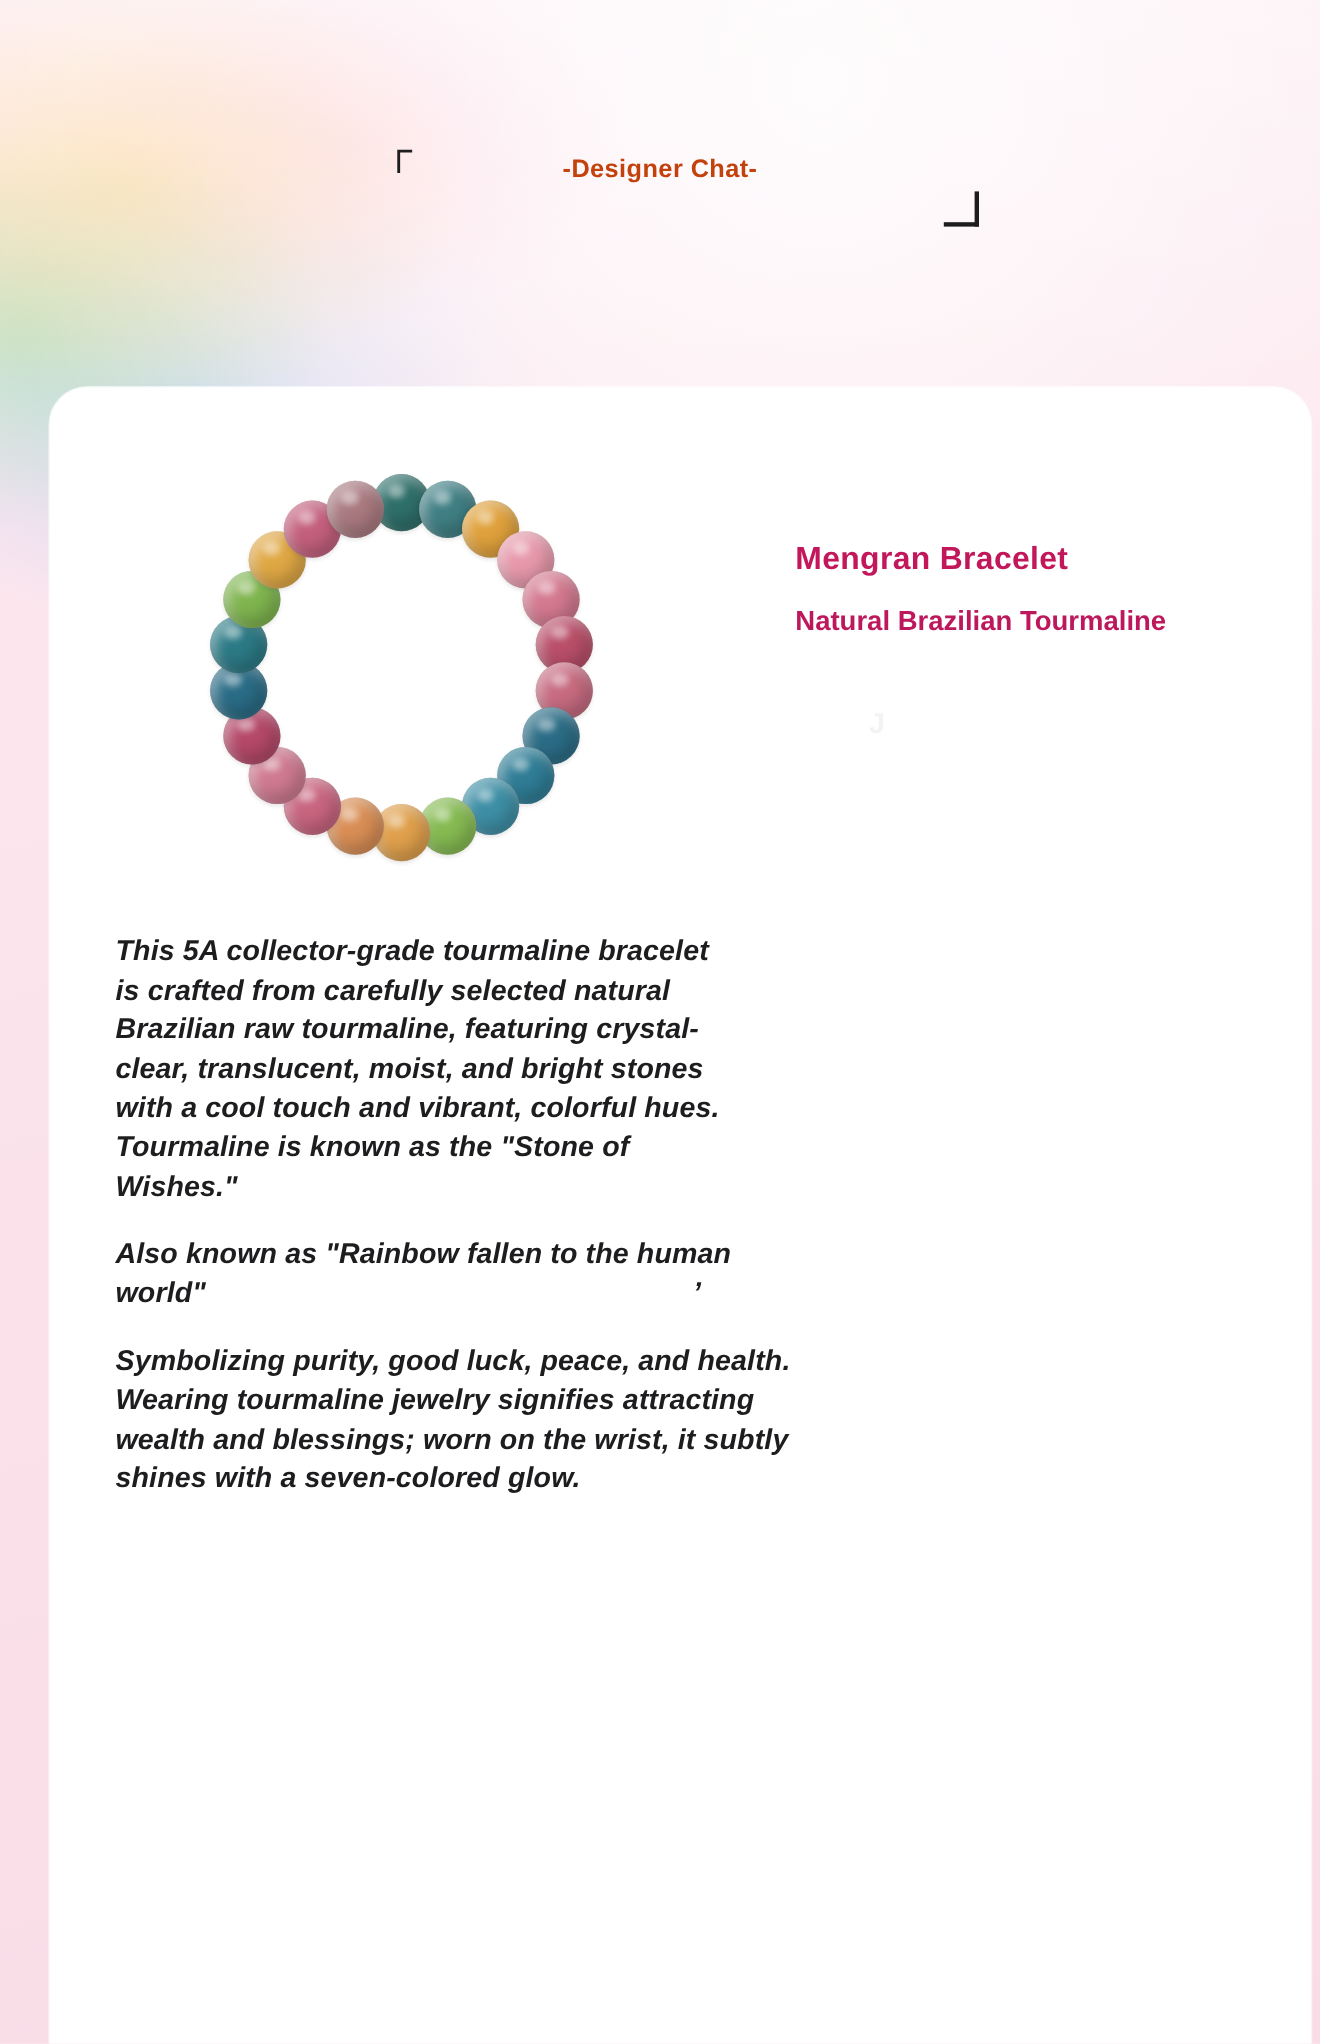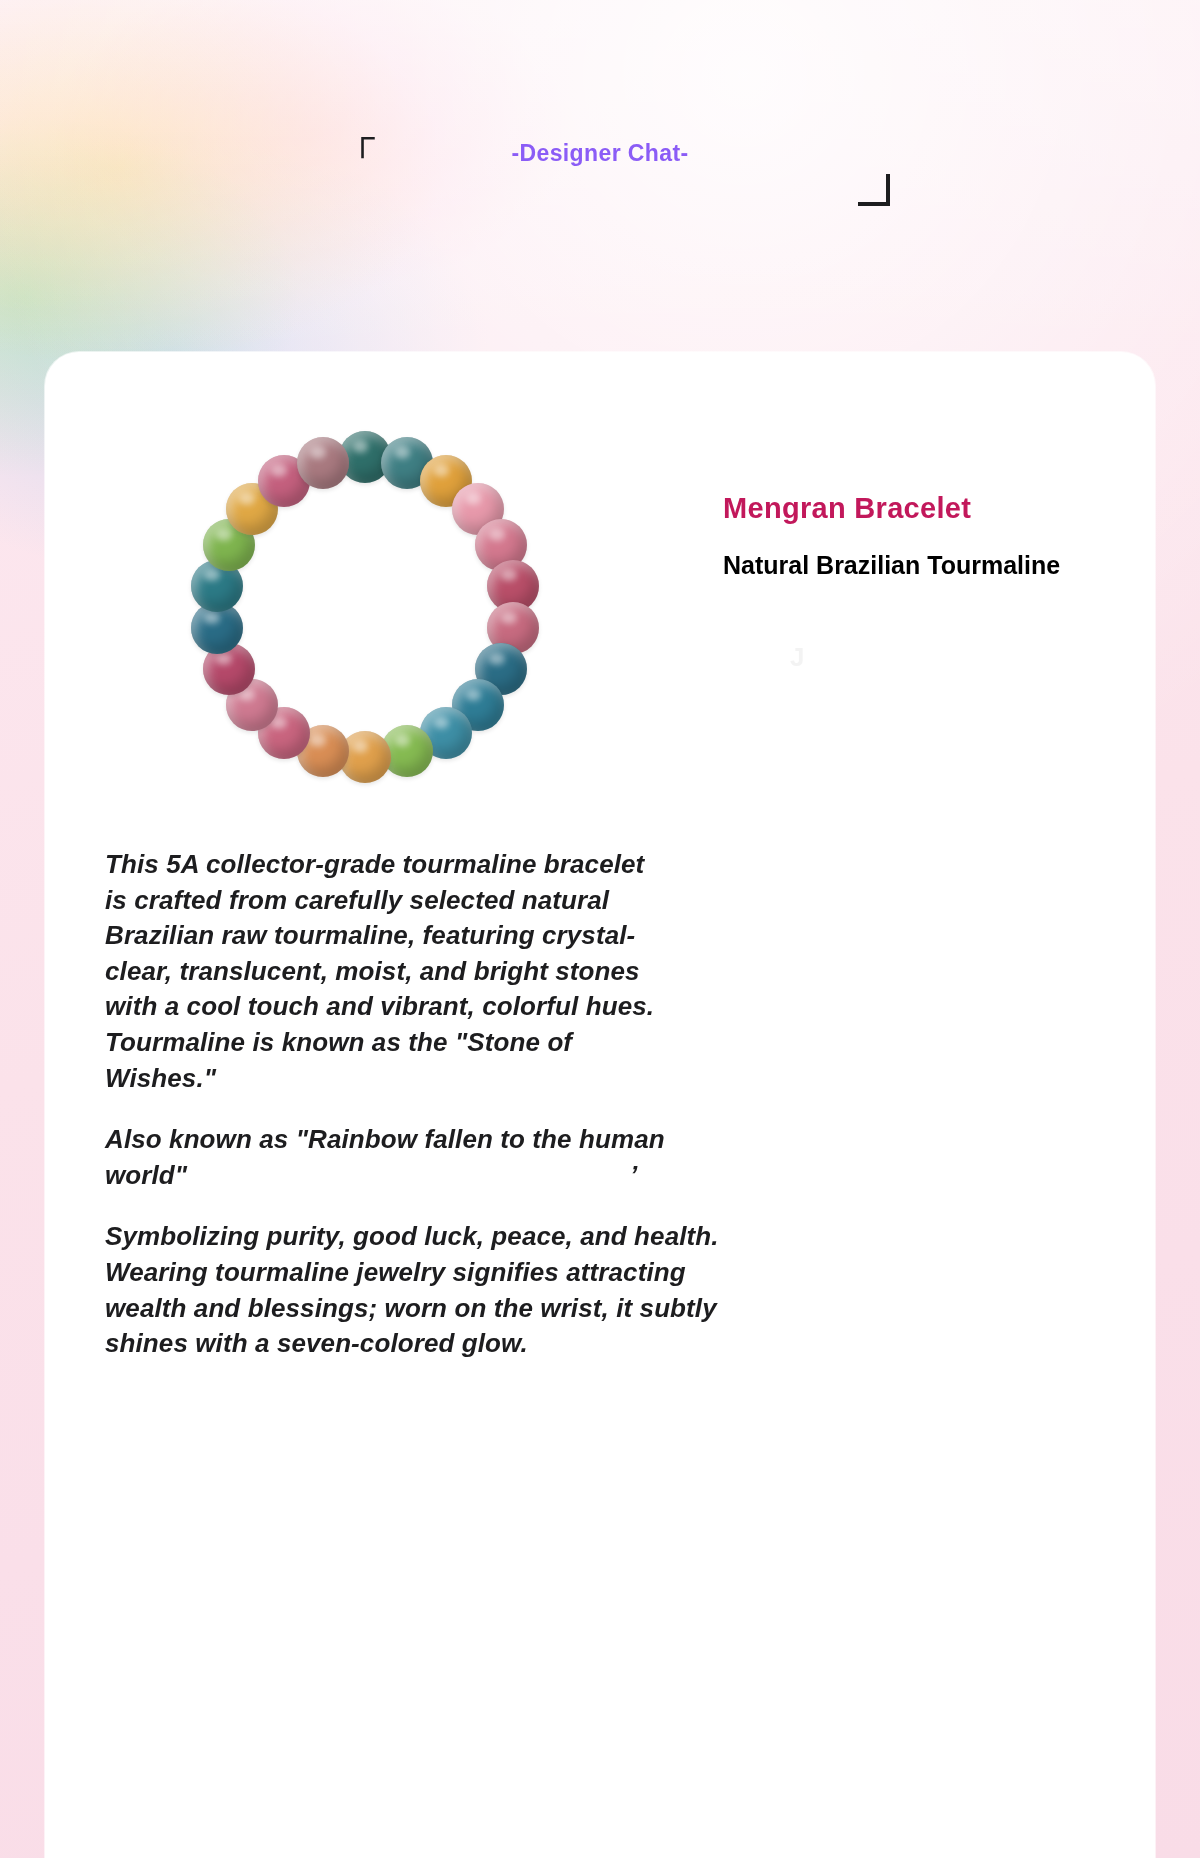--- a/index.html
+++ b/index.html
@@ -70,35 +70,36 @@
     width: 28px;
     height: 28px;
     border-right: 4px solid #1d1d1f;
     border-bottom: 4px solid #1d1d1f;
   }
   .subtitle {
     margin-top: 58px;
     text-align: center;
     font-size: 23px;
     font-weight: bold;
-    color: #8b5cf6;
+    color: #c2410c;
     letter-spacing: 0.4px;
   }
 
   
   .card {
     position: absolute;
     left: 45px;
     top: 352px;
     width: 1110px;
     height: 1506px;
     background: #ffffff;
     border-top-left-radius: 34px;
     border-top-right-radius: 34px;
     box-shadow: 0 0 0 1px rgba(255,255,255,0.6);
+    padding-left: 37px;
   }
 
   
   .product-area {
     position: absolute;
     left: 0; top: 0;
     width: 100%;
     height: 500px;
   }
 
@@ -137,21 +138,21 @@
   .product-name {
     font-size: 29px;
     font-weight: bold;
     color: #c2185b;
     letter-spacing: 0.3px;
   }
   .product-sub {
     margin-top: 24px;
     font-size: 25px;
     font-weight: bold;
-    color: #000000;
+    color: #be185d;
     line-height: 1.32;
   }
   .watermark {
     position: absolute;
     left: 745px;
     top: 292px;
     width: 90px;
     height: 70px;
     opacity: 0.35;
   }

